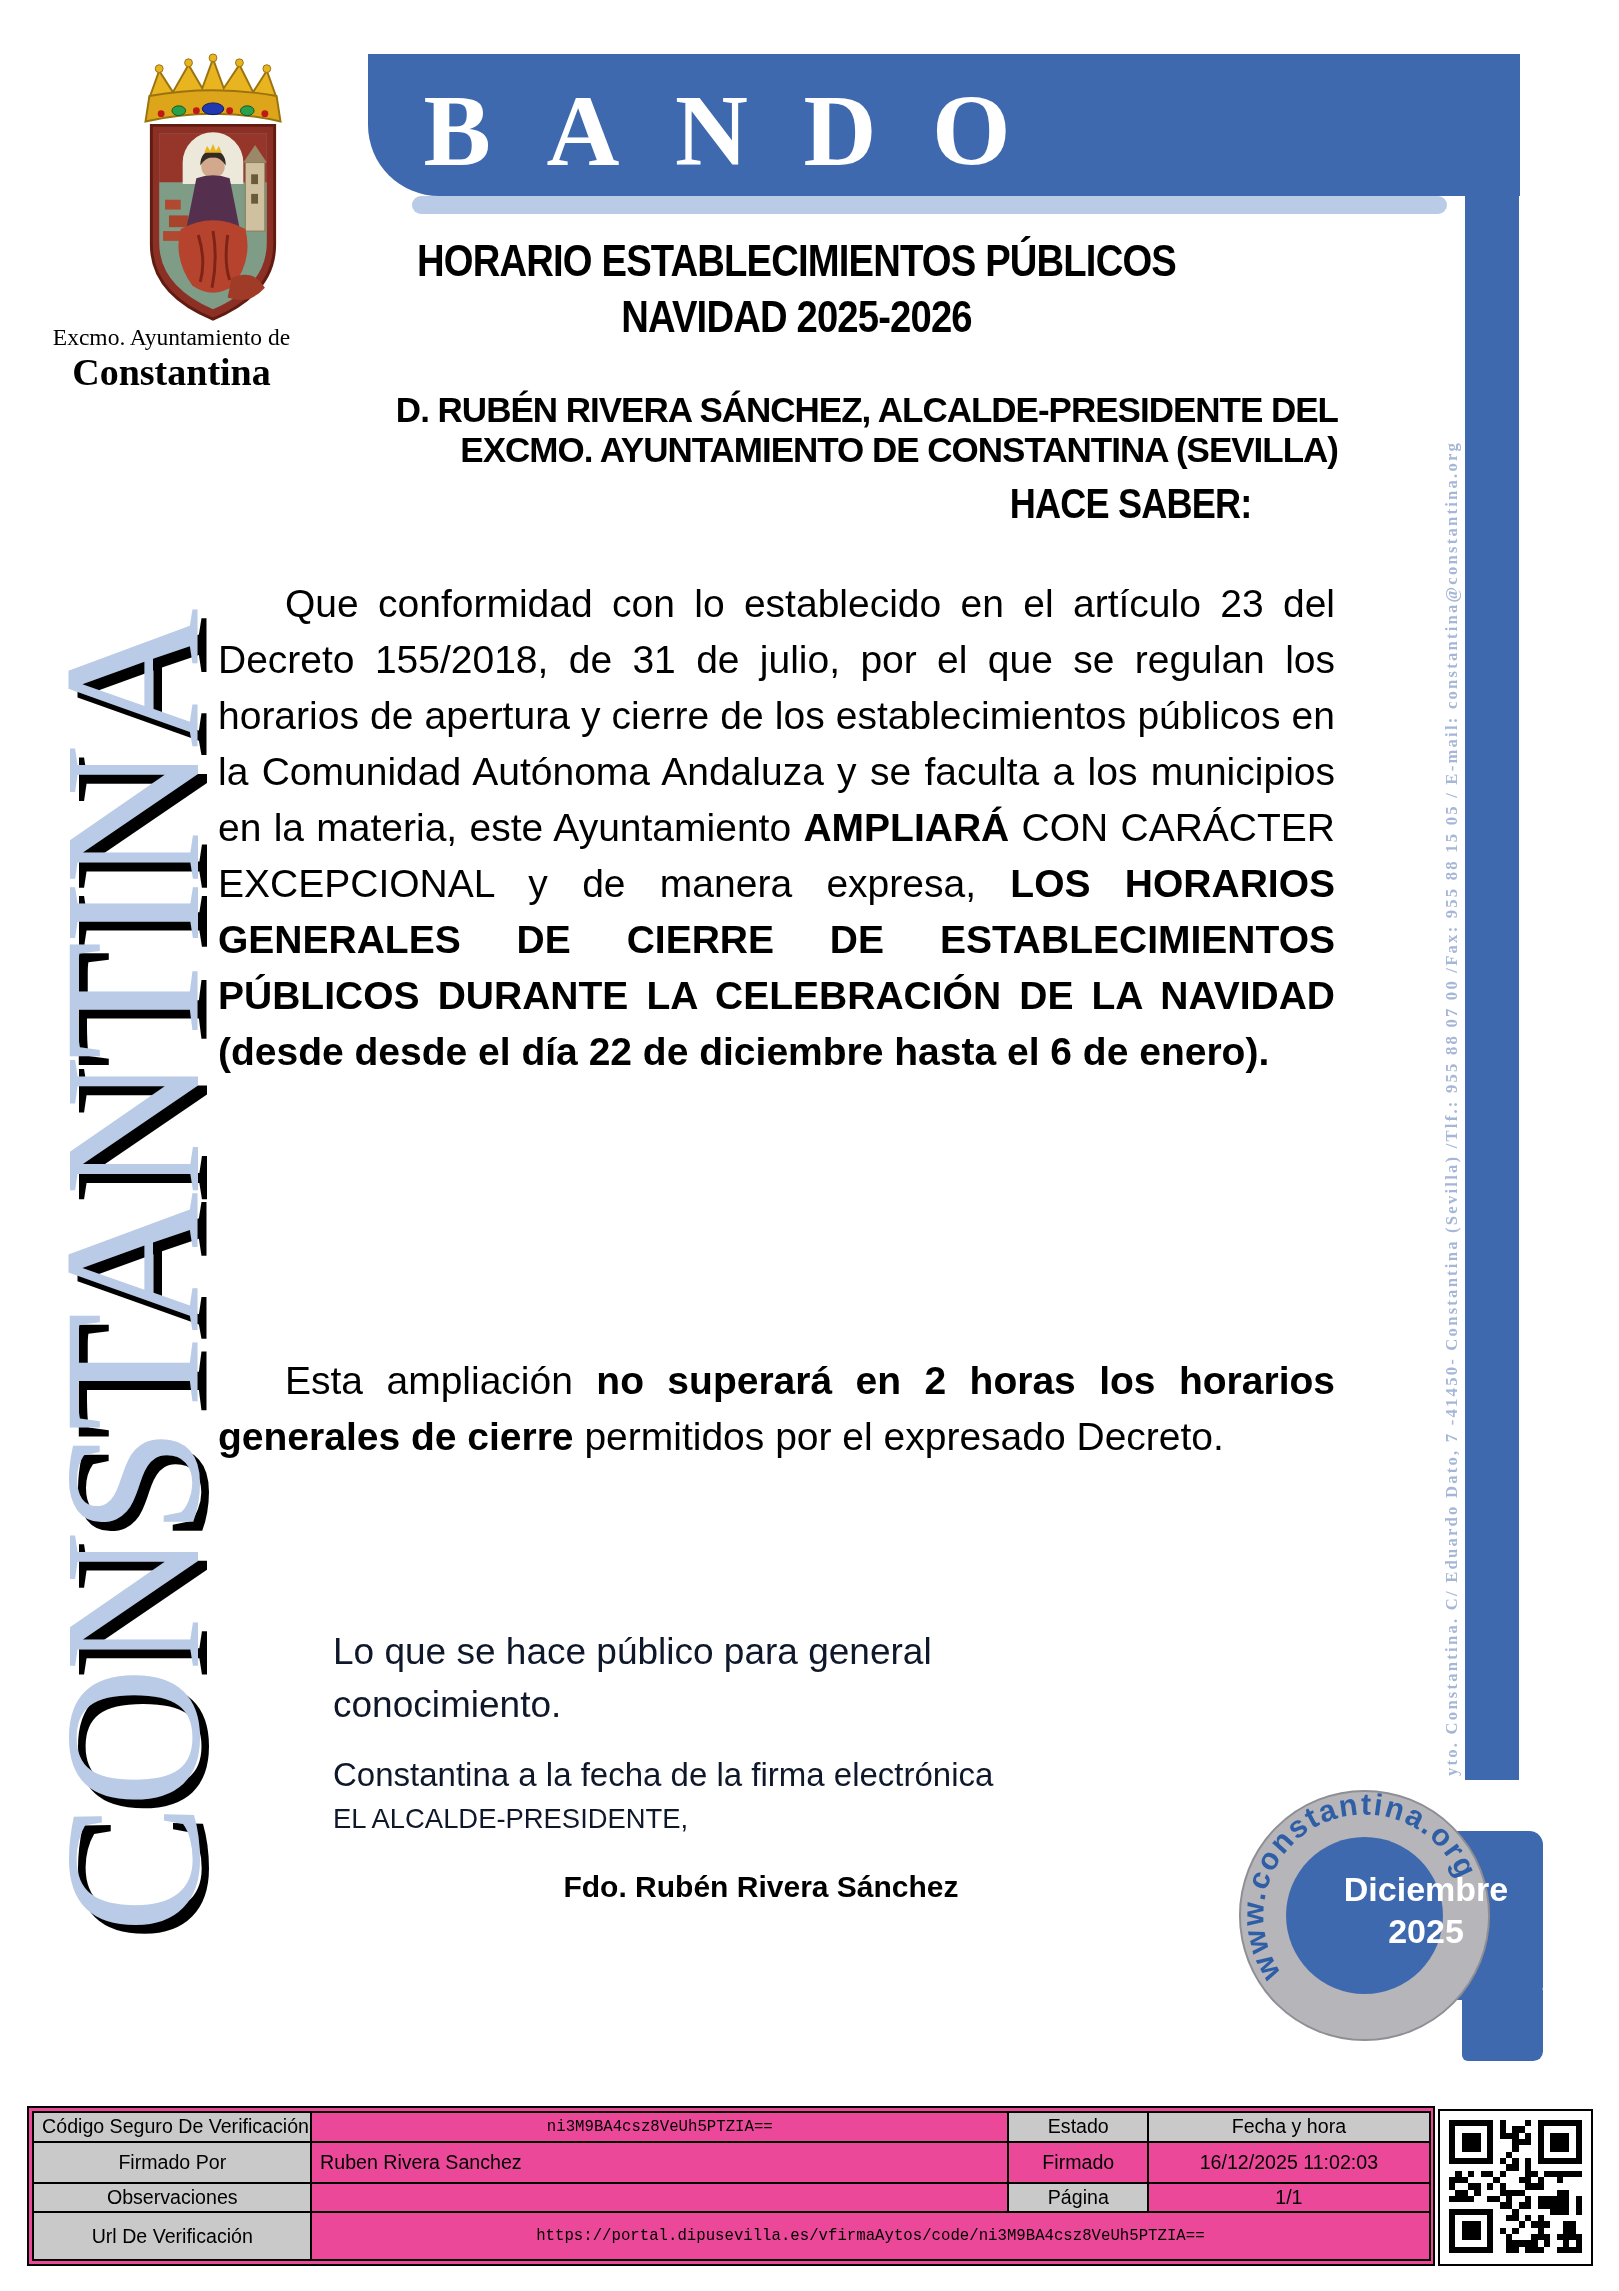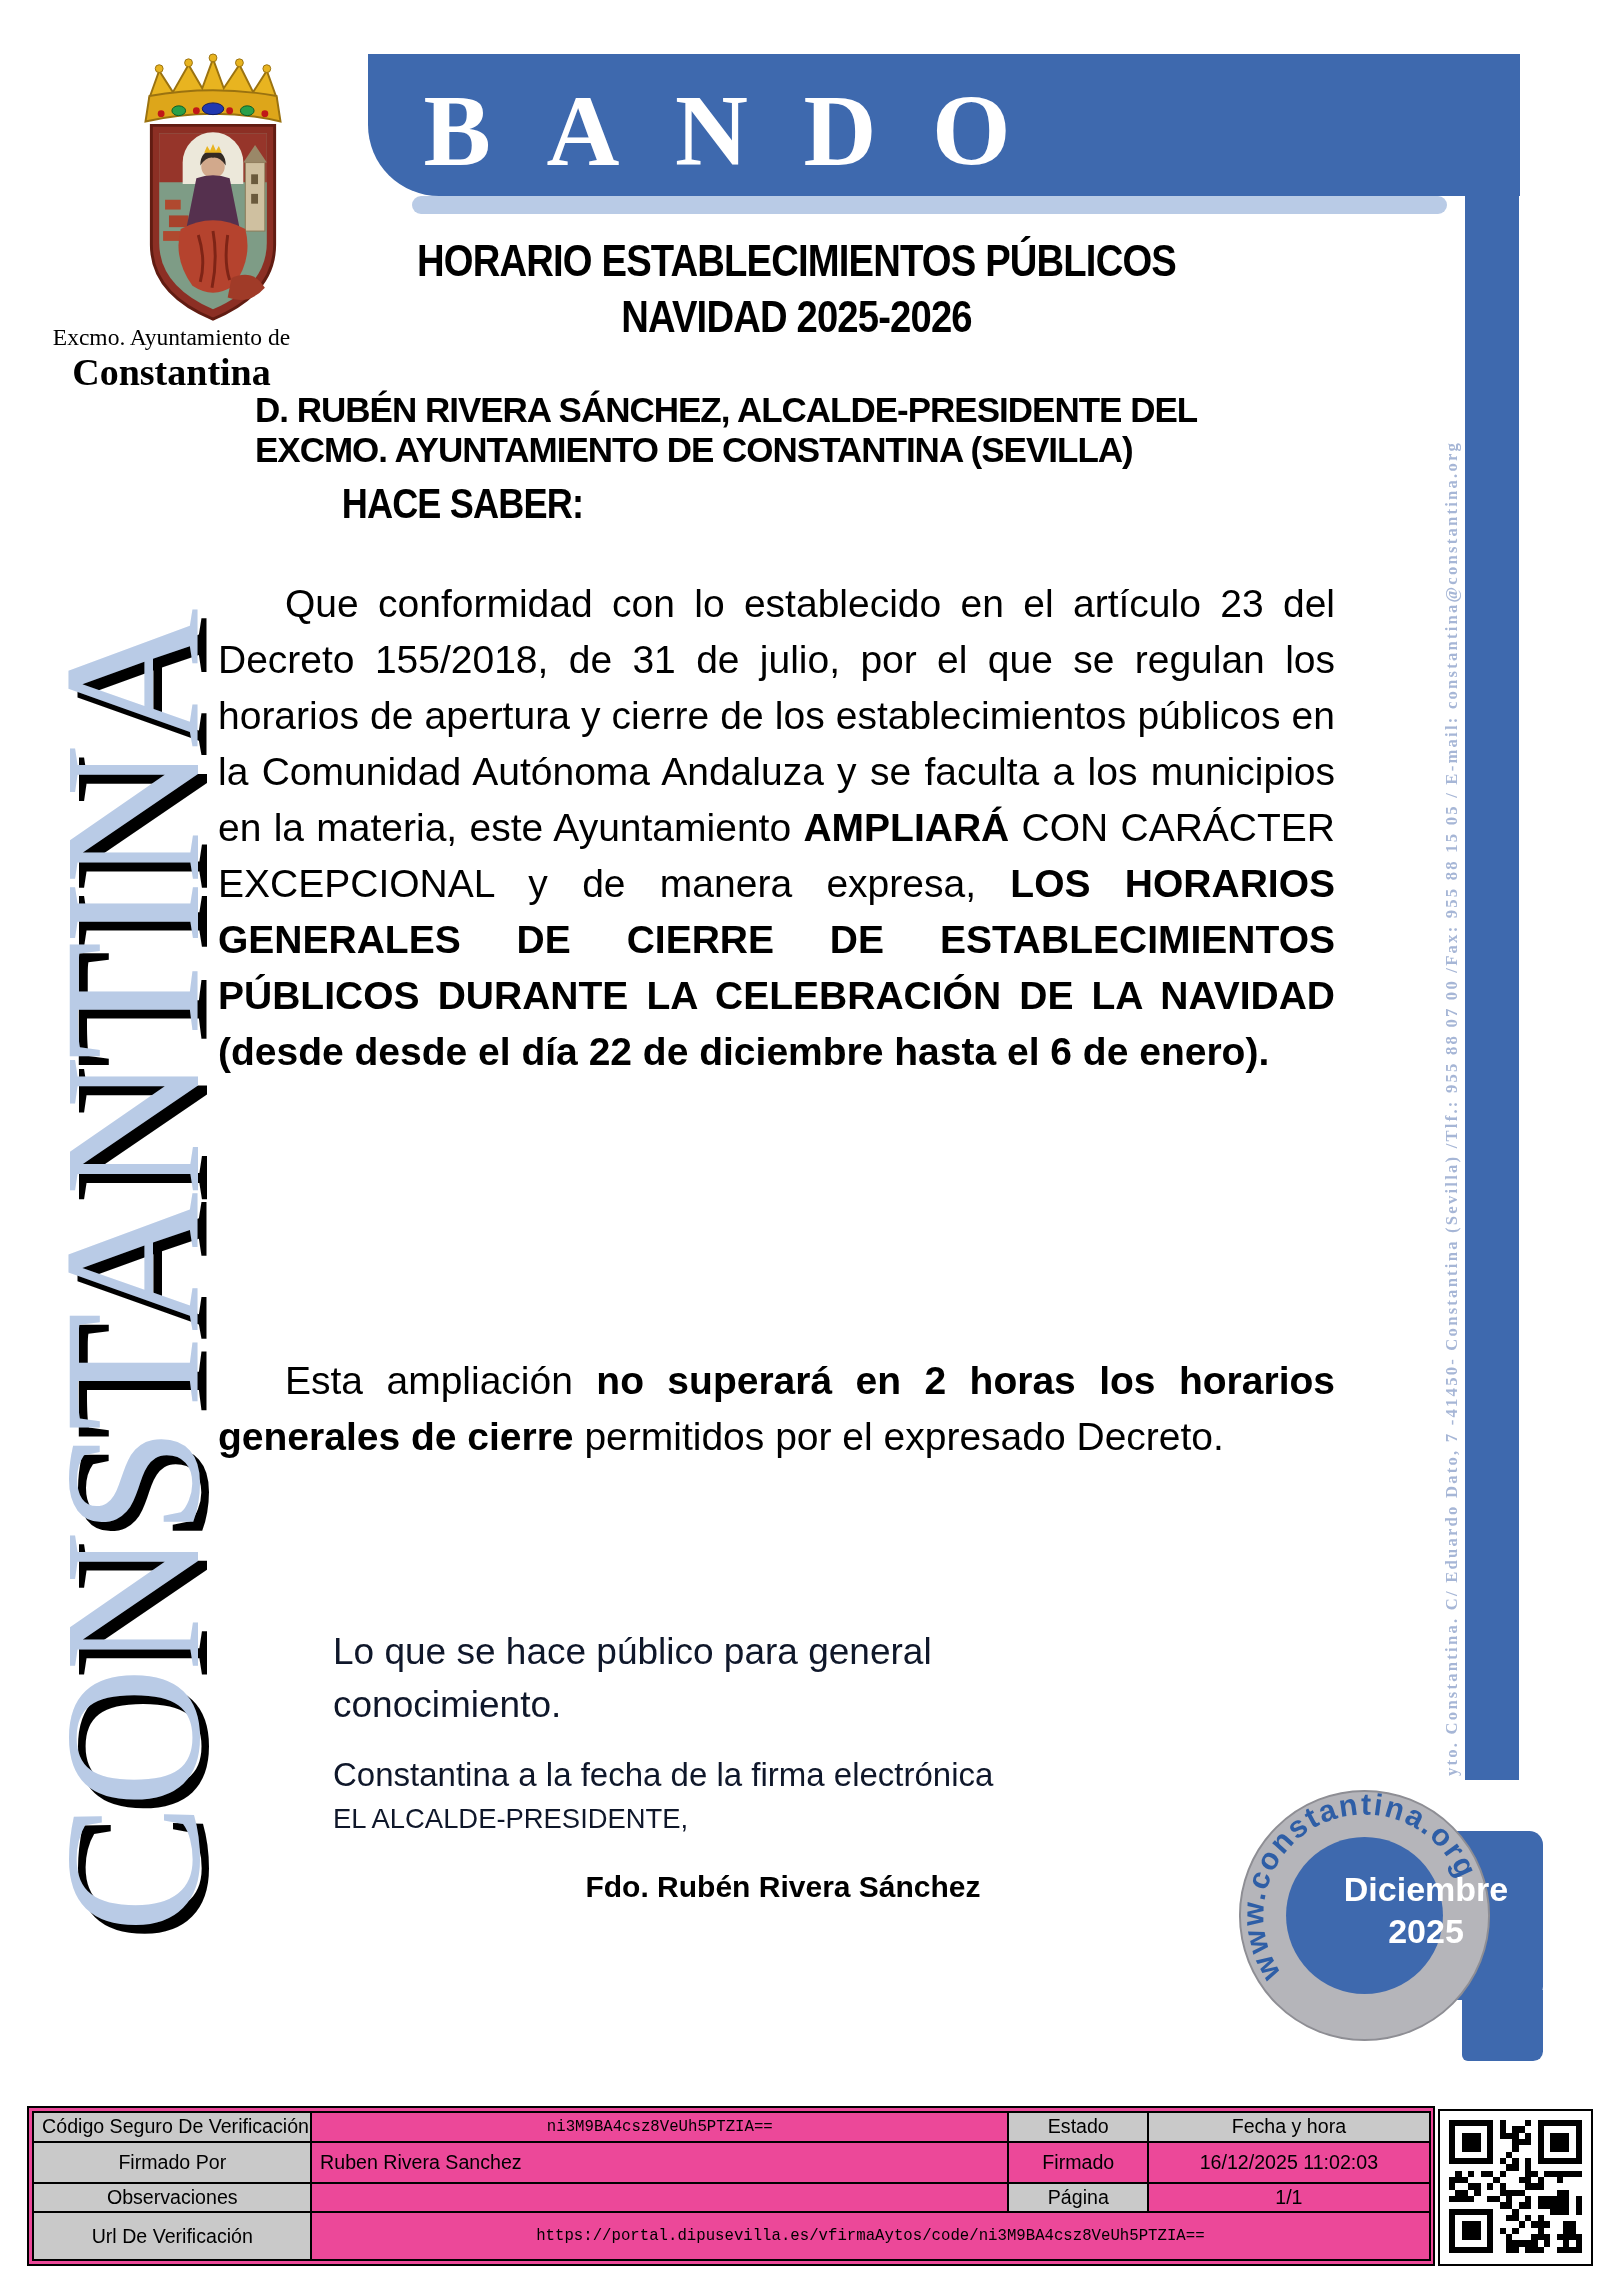--- a/index.html
+++ b/index.html
@@ -33,37 +33,37 @@
   .crest { position:absolute; left:116px; top:53px; width:194px; height:272px; }
   .crest-caption { position:absolute; left:24.5px; top:323px; width:294px; text-align:center;
             font-family:"Liberation Serif", serif; color:#000; }
   .crest-caption .c1 { font-size:23.5px; line-height:29px; }
   .crest-caption .c2 { font-size:38px; line-height:41px; font-weight:bold; }
 
   
   .heading { position:absolute; left:255px; top:233px; width:1083px; text-align:center;
             font-weight:bold; font-size:45px; line-height:56px; letter-spacing:-1px;
             transform:scaleX(0.85); transform-origin:center top; }
-  .subheading { position:absolute; left:255px; top:390px; width:1083px; text-align:left;
+  .subheading { position:absolute; left:255px; top:390px; width:1083px; text-align:right;
             font-weight:bold; font-size:35px; line-height:40px; letter-spacing:-1px; }
   .announce { margin-top:7.8px; font-size:43px; line-height:51px;
             transform:scaleX(0.84); transform-origin:center top; }
 
   
   .para { position:absolute; left:218px; width:1117px; font-size:39px; line-height:56px;
             text-align:justify; text-indent:67px; color:#000; }
   .para b { font-weight:bold; }
   .p1 { top:576px; }
   .p2 { top:1353px; }
 
   .closing { position:absolute; left:333px; top:1625px; width:882px; text-align:left; color:#0f172a; }
   .cl-a { font-size:37px; line-height:53px; }
   .cl-b { font-size:33px; line-height:48px;margin-top:20px; }
   .cl-c { font-size:27.4px; line-height:39px; }
-  .signature { position:absolute; left:342px; top:1870px; width:882px; text-align:center;
+  .signature { position:absolute; left:320px; top:1870px; width:882px; text-align:center;
             font-weight:bold; font-size:30px; }
 
   
   .month-box { position:absolute; left:1309px; top:1831px; width:234px; height:169px;
             background:#3e69ae; border-radius:13.7px; }
   .month-tab { position:absolute; left:1462px; top:1990px; width:81px; height:71px;
             background:#3e69ae; border-radius:0 0 9.8px 5.9px; }
   .badge { position:absolute; left:1237px; top:1788px; width:255px; height:255px; }
   .month-text { position:absolute; left:1309px; top:1868px; width:234px; text-align:center;
             color:#ffffff; font-weight:bold; font-size:34px; line-height:42px; }

